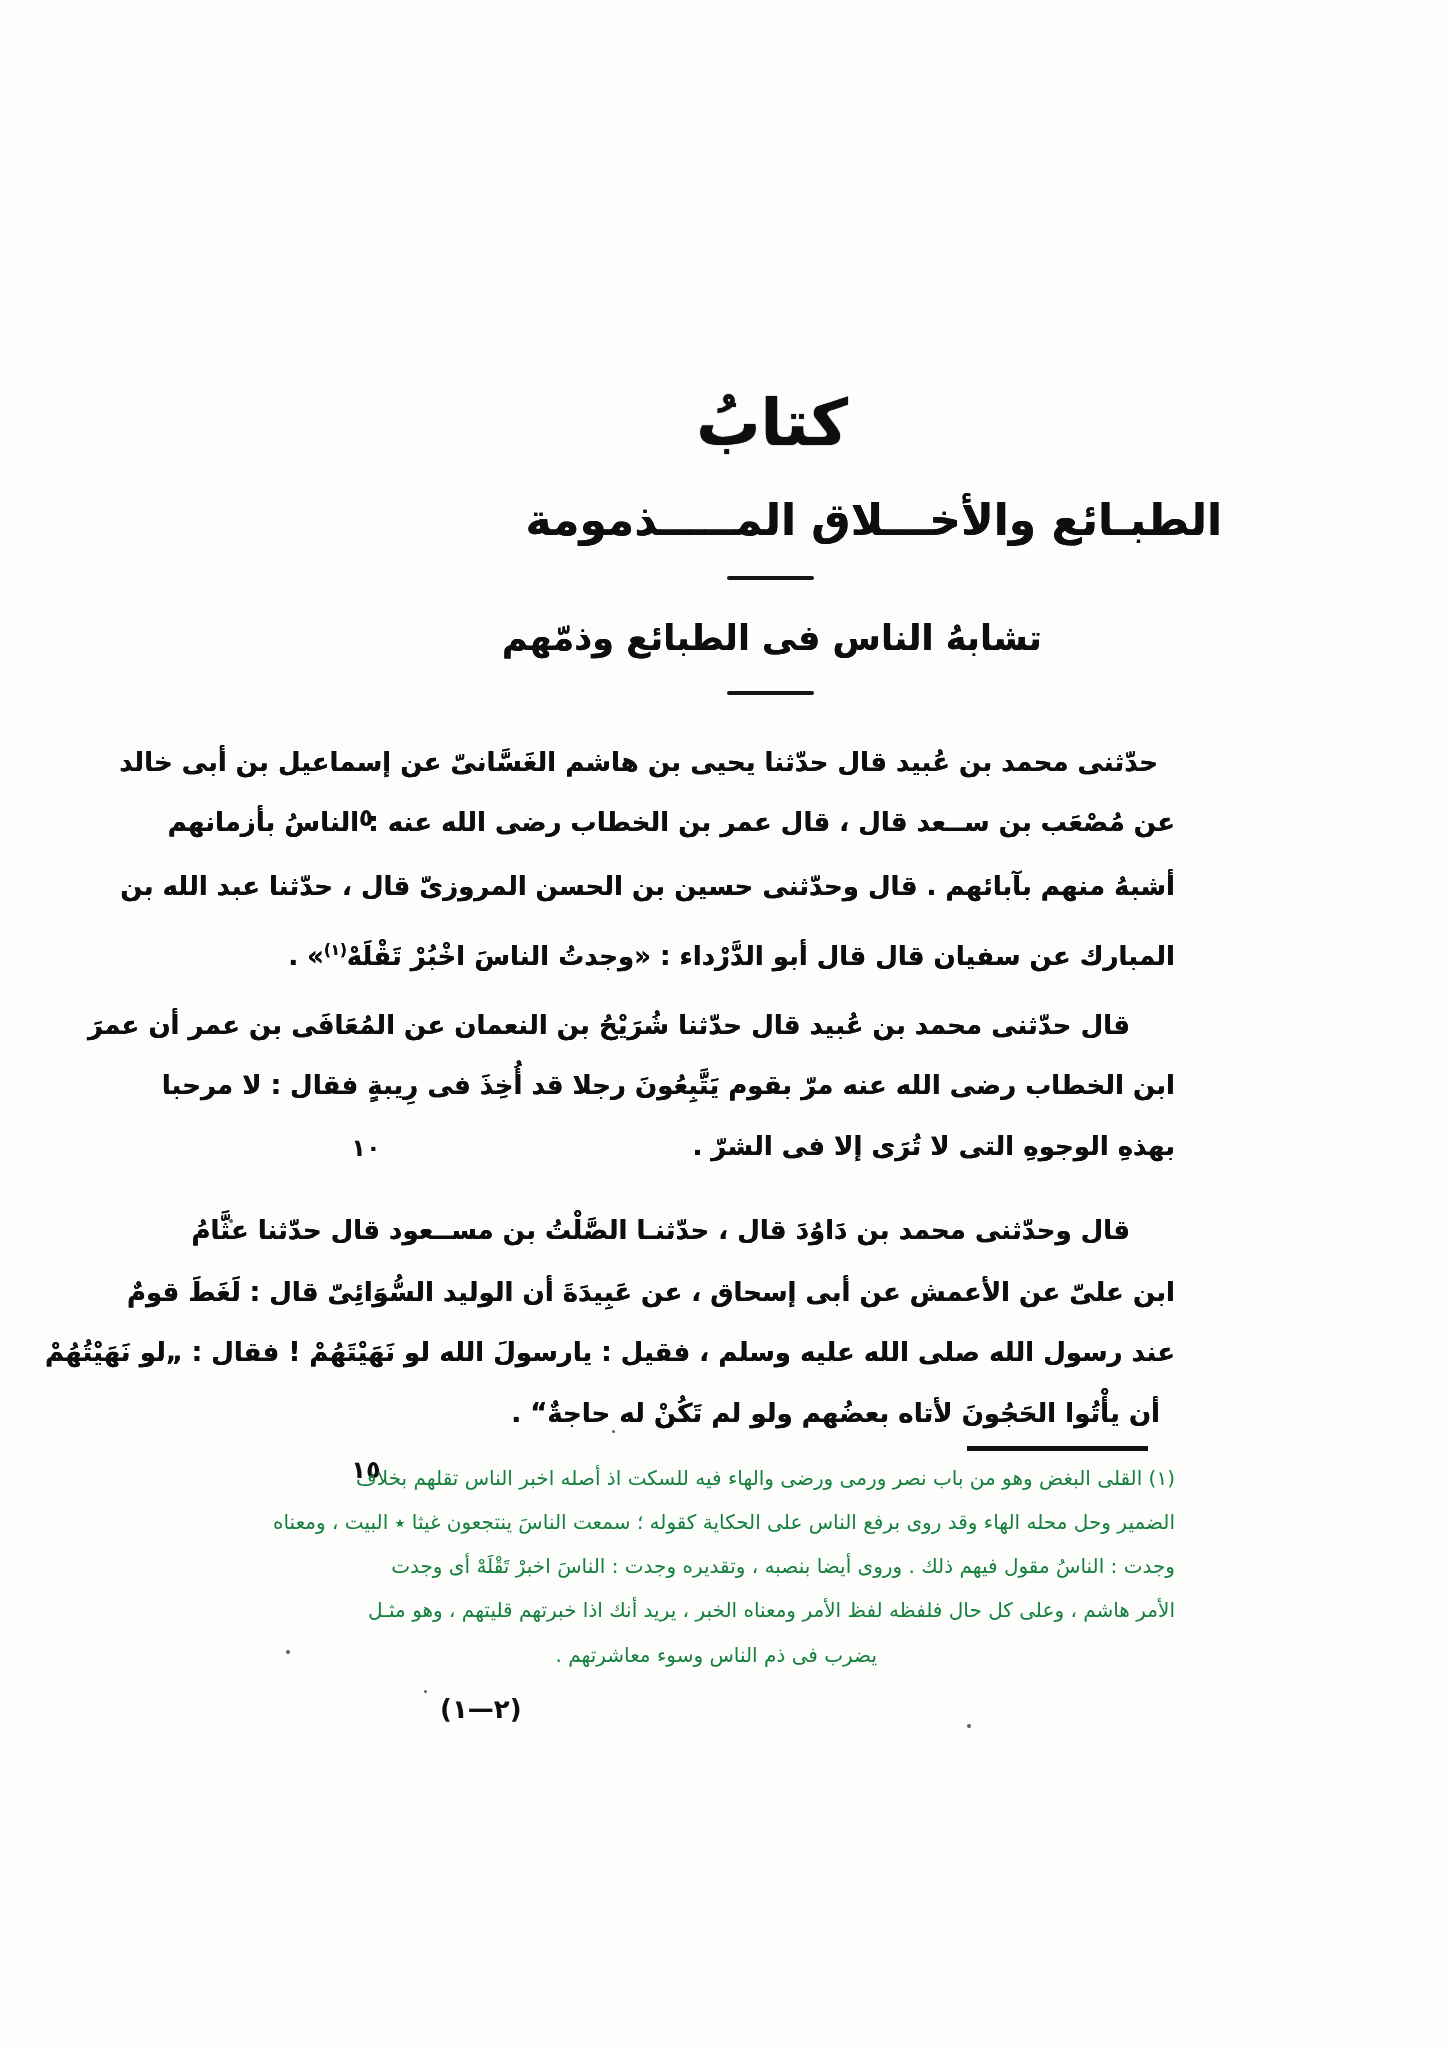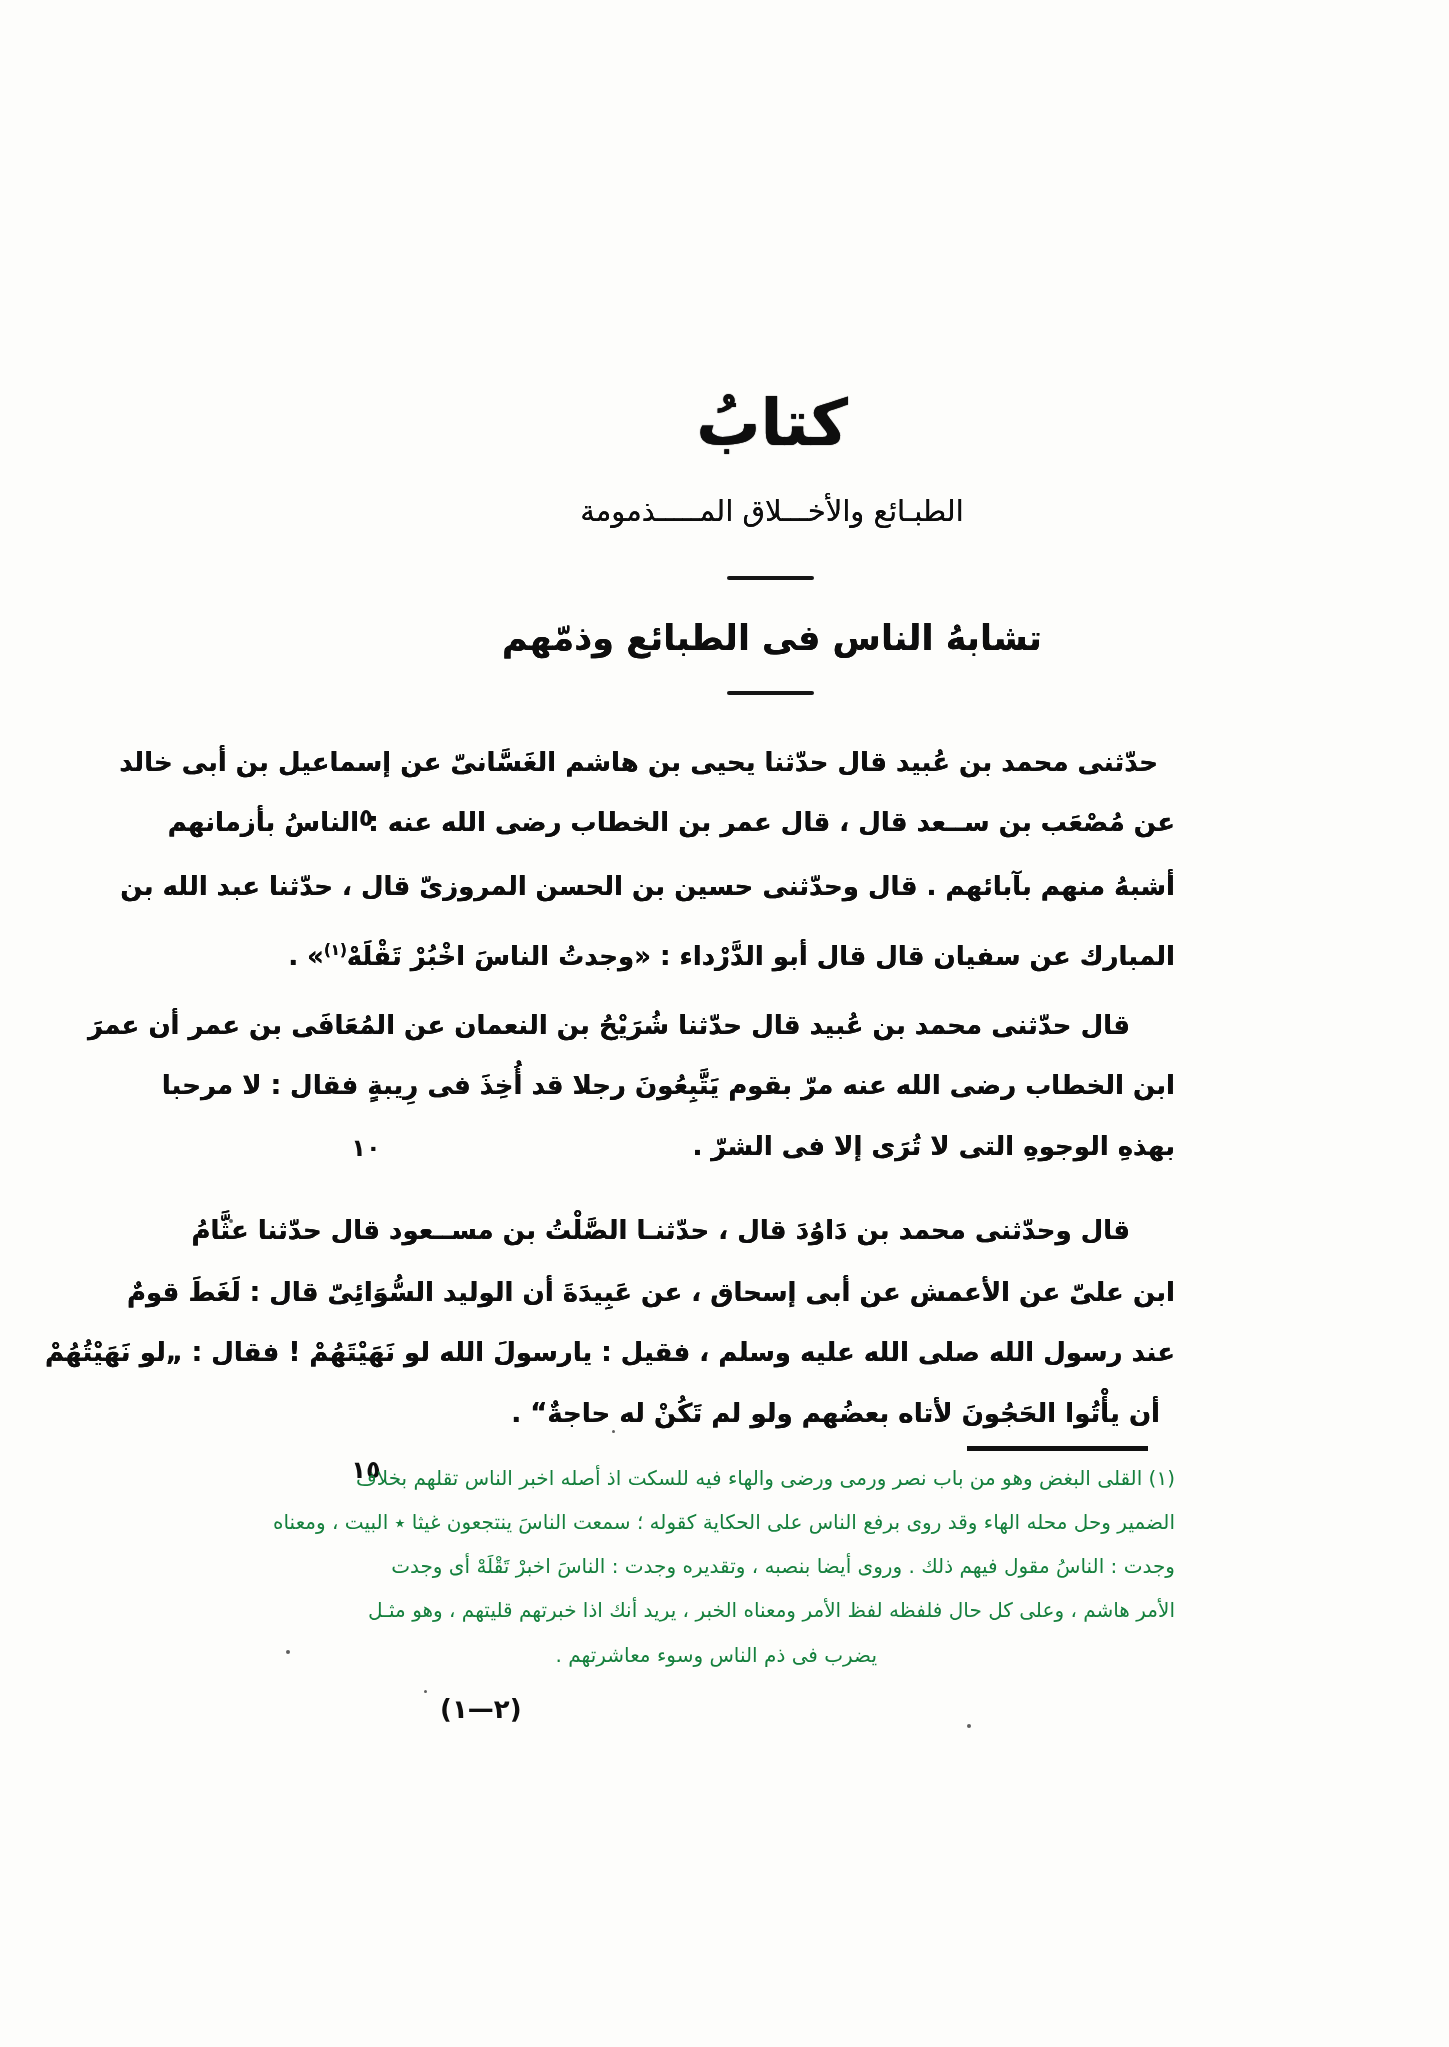--- a/index.html
+++ b/index.html
@@ -15,21 +15,21 @@
     padding-left:15px;
   }
   
   .title{
     position:absolute;top:386px;left:472px;width:600px;
     font-size:64px;font-weight:bold;text-align:center;
     text-shadow:0 0 1px #000;
   }
   .subtitle{
     position:absolute;top:494px;left:322px;width:900px;
-    font-size:29px;font-weight:normal;text-align:center;
+    font-size:44px;font-weight:bold;text-align:right;
     text-shadow:0 0 .6px #000;
     white-space:nowrap;
   }
   .rule{
     position:absolute;height:4px;background:#161616;border-radius:2px;
   }
   .rule.r1{top:576px;left:727px;width:87px;}
   .rule.r2{top:691px;left:727px;width:87px;}
   .heading{
     position:absolute;top:618px;left:322px;width:900px;

